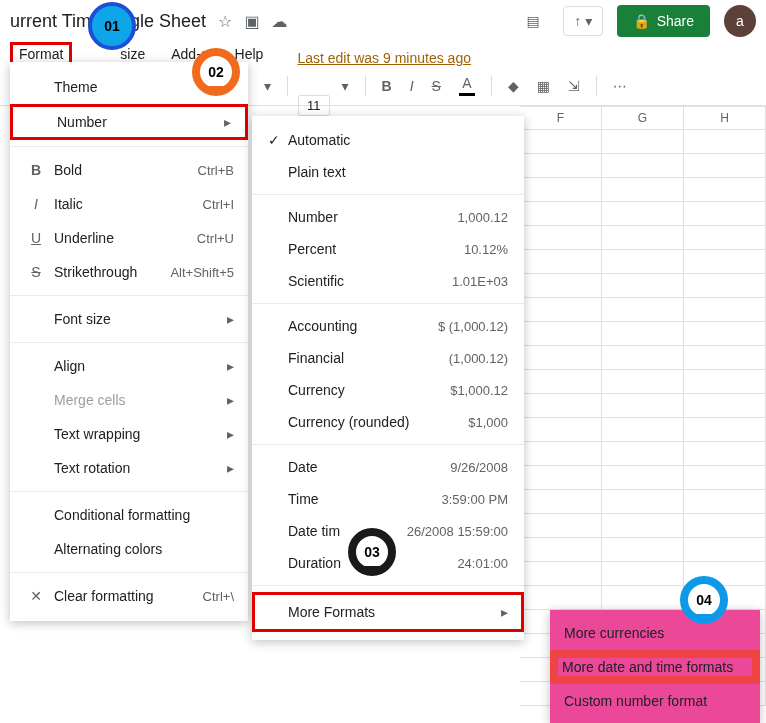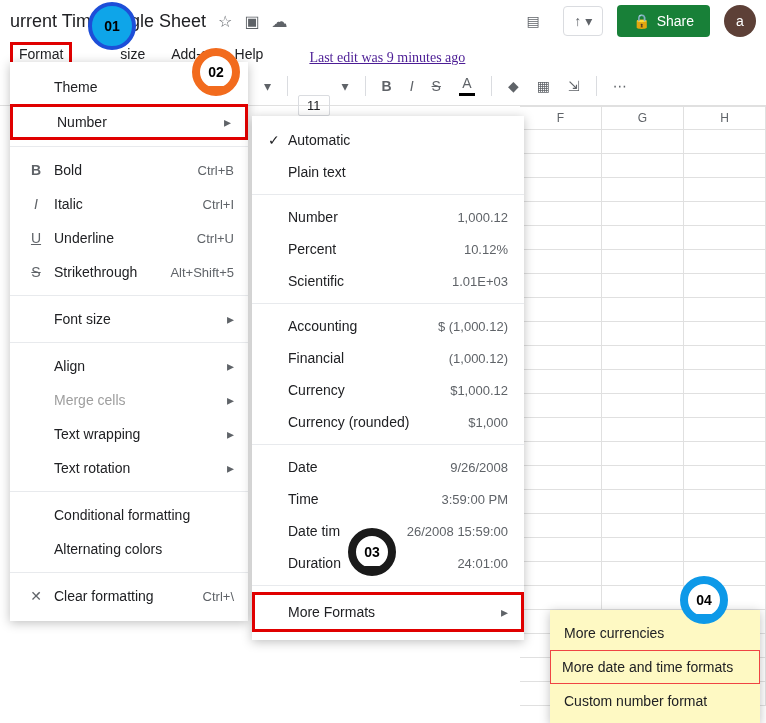--- a/index.html
+++ b/index.html
@@ -13,21 +13,21 @@
   .header-right { margin-left: auto; display: flex; align-items: center; gap: 14px; }
   .icon-btn { width: 32px; height: 32px; display:flex; align-items:center; justify-content:center; border-radius: 50%; color:#5f6368; cursor:pointer; }
   .present-btn { border: 1px solid #dadce0; border-radius: 4px; padding: 6px 10px; display:flex; align-items:center; gap:4px; color:#5f6368; cursor:pointer; }
   .share-btn { background:#188038; color:#fff; border-radius:4px; padding: 8px 16px; font-weight:500; display:flex; align-items:center; gap:6px; cursor:pointer; }
   .avatar { width: 32px; height: 32px; border-radius:50%; background:#5d4037; color:#fff; display:flex; align-items:center; justify-content:center; font-size:14px; cursor:pointer; }
 
   
   .menubar { display:flex; align-items:flex-end; padding: 0 10px; height: 30px; gap: 10px; }
   .menu-item { padding: 4px 8px; color:#202124; cursor:pointer; }
   .menu-format { border: 3px solid #e00000; padding: 1px 6px; }
-  .last-edit { margin-left: 28px; color:#4c1d95; text-decoration: underline; cursor:pointer;font-family:Liberation Serif, serif; }
+  .last-edit { margin-left: 16px; color:#a16207; text-decoration: underline; cursor:pointer; }
 
   
   .toolbar { display:flex; align-items:center; height: 40px; padding: 0 10px; border-bottom: 1px solid #e0e0e0; gap: 6px; color:#5f6368; }
   .toolbar .sep { width:1px; height:20px; background:#dadce0; margin: 0 4px; }
   .toolbar .tbtn { padding: 4px 6px; cursor:pointer; display:flex; align-items:center; gap:2px; }
   .font-size-box { border:1px solid #dadce0; padding:2px 8px; border-radius:2px; font-size:13px; color:#202124;margin-top:40px; }
   .text-color-btn { display:flex; flex-direction:column; align-items:center; }
   .text-color-btn .bar { width:16px; height:3px; background:#000; }
 
   
@@ -53,23 +53,23 @@
   .number-menu { position:absolute; top: 116px; left: 252px; width: 272px; background:#fff; box-shadow: 0 2px 10px rgba(0,0,0,0.25); padding: 8px 0; z-index: 11; }
   .nm-item { display:flex; align-items:center; height: 32px; padding: 0 16px; cursor:pointer; }
   .nm-item .nm-check { width: 20px; color:#202124; }
   .nm-item .nm-label { flex:1; color:#202124; }
   .nm-item .nm-example { color:#5f6368; font-size:13px; }
   .nm-sep { height:1px; background:#e8eaed; margin: 6px 0; }
   .nm-more { border: 3px solid #e00000; height: 40px; padding: 0 13px; }
   .nm-more .fm-arrow { color:#5f6368; }
 
   
-  .more-menu { position:absolute; top: 610px; left: 550px; width: 210px; background:#fef9c3; box-shadow: 0 2px 10px rgba(0,0,0,0.25); padding: 6px 0; z-index: 12; }
+  .more-menu { position:absolute; top: 610px; left: 550px; width: 210px; background:#ec4899; box-shadow: 0 2px 10px rgba(0,0,0,0.25); padding: 6px 0; z-index: 12; }
   .mm-item { height: 34px; display:flex; align-items:center; padding: 0 14px; cursor:pointer; }
-  .mm-highlight { border: 1px solid #ef4444; padding: 0 11px; }
+  .mm-highlight { border: 8px solid #ef4444; padding: 0 4px; }
 
   
   .badge { position:absolute; width:48px; height:48px; border-radius:50%; display:flex; align-items:center; justify-content:center; font-weight:bold; color:#fff; z-index:50; }
   .badge.pink { background:#0ea5e9; border: 4px solid #1d4ed8; color:#000; top: 2px; left: 88px; }
   .badge.orange { background:#fff; border: 8px solid #f26b1d; color:#000; top: 48px; left: 192px; }
   .badge.orange:after { content:""; position:absolute; bottom:-14px; left:50%; transform:translateX(-50%); border:8px solid transparent; border-top-color:#f26b1d; }
   .badge.black { background:#fff; border: 8px solid #1a1a1a; color:#000; top: 528px; left: 348px; }
   .badge.black:after { content:""; position:absolute; bottom:-14px; left:50%; transform:translateX(-50%); border:8px solid transparent; border-top-color:#1a1a1a; }
   .badge.blue { background:#fff; border: 8px solid #0d99e8; color:#000; top: 576px; left: 680px; }
   .badge.blue:after { content:""; position:absolute; bottom:-14px; left:50%; transform:translateX(-50%); border:8px solid transparent; border-top-color:#0d99e8; }

